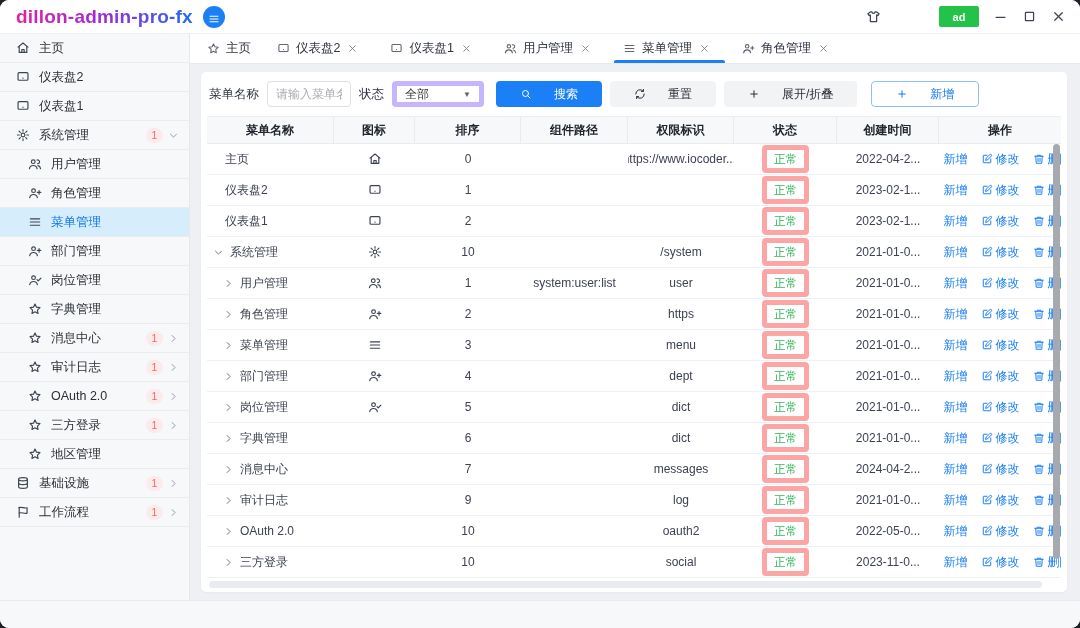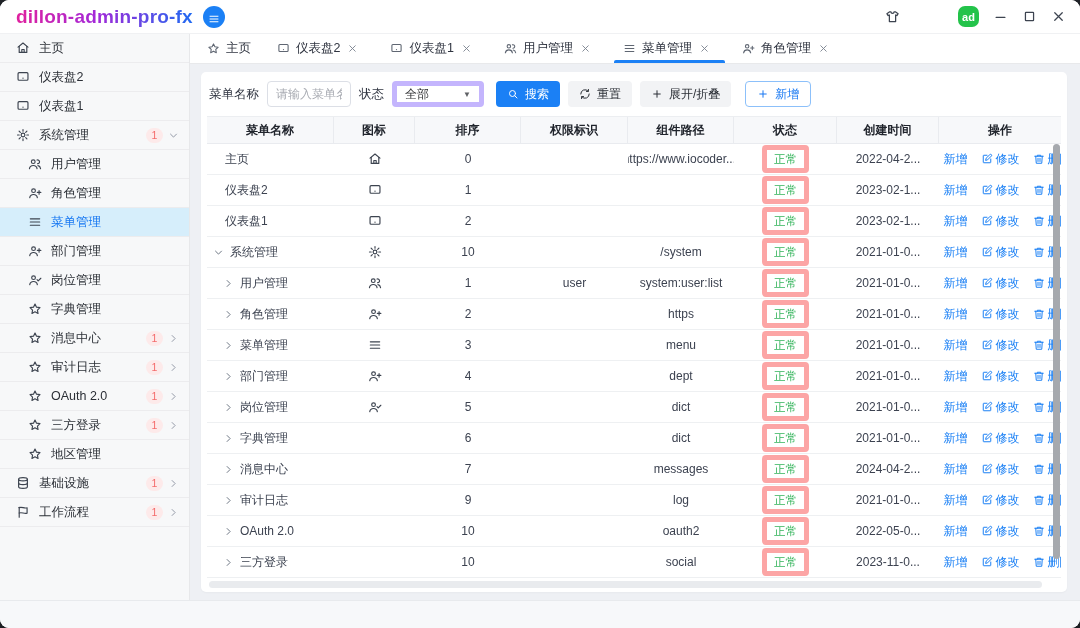--- a/index.html
+++ b/index.html
@@ -25,21 +25,21 @@
     -webkit-background-clip:text; background-clip:text; color:transparent;
   }
   .burger-btn {
     width:22px; height:22px; border-radius:50%; background:#1b80f5; color:#fff;
     display:flex; align-items:center; justify-content:center; margin-left:10px; cursor:pointer;
   }
   .burger-btn .ic { width:12px; height:12px; stroke-width:3; }
   .topbar-right { margin-left:auto; display:flex; align-items:center; gap:14px; color:#3d4450; }
   .topbar-right .ic { width:15px; height:15px; }
   .avatar {
-    width:21px; height:21px; border-radius:7px; background:#23c34a; color:#fff;
+    width:40px; height:21px; border-radius:2px; background:#23c34a; color:#fff;
     font-size:11px; font-weight:700; display:flex; align-items:center; justify-content:center;margin-left:44px;
   }
   .winctl { width:14px; height:14px; }
   
   .middle { flex:1 1 auto; display:flex; min-height:0; }
   
   .sidebar {
     width:190px; flex:0 0 190px; background:#f7f8f9; border-right:1px solid #e7e8ea;
     overflow:hidden;
   }
@@ -90,21 +90,21 @@
     font-family:"Liberation Sans","DejaVu Sans",sans-serif;
   }
   .f-input::placeholder { color:#a8abb2; }
   .f-select {
     width:92px; height:26px; border:5px solid #c4b5fd; border-radius:4px; background:#fff;
     font-size:12px; color:#303133; display:flex; align-items:center; padding:0 8px; cursor:pointer;
   }
   .f-select .caret { margin-left:auto; font-size:8px; color:#606266; }
   .btn {
     height:26px; border-radius:4px; border:none; font-size:12px; display:flex;
-    align-items:center; gap:6px; padding:0 11px; cursor:pointer;
+    align-items:center; gap:22px; padding:0 24px; cursor:pointer;
     font-family:"Liberation Sans","DejaVu Sans",sans-serif;
   }
   .btn .ic { width:12px; height:12px; }
   .btn-primary { background:#1b80f5; color:#fff; }
   .btn-plain { background:#f2f3f5; color:#2b2f36; }
   .btn-outline { background:#fff; color:#1677f2; border:1px solid #8cc0fa; margin-left:6px; }
   
   .table-wrap { flex:1 1 auto; position:relative; min-height:0; overflow:hidden; }
   .trow { display:grid; grid-template-columns:127px 81px 106px 107px 106px 103px 102px 1fr; }
   .thead { background:#f7f8fa; border-top:1px solid #eceef1; border-bottom:1px solid #e9ebef; }
@@ -437,22 +437,22 @@
                   </svg></span>
               <span>新增</span>
             </button>
           </div>
 
           <div class="table-wrap">
             <div class="trow thead" id="thead">
                 <div class="th">菜单名称</div>
                 <div class="th">图标</div>
                 <div class="th">排序</div>
+                <div class="th">组件路径</div>
                 <div class="th">权限标识</div>
-                <div class="th">组件路径</div>
                 <div class="th">状态</div>
                 <div class="th">创建时间</div>
                 <div class="th">操作</div>
               </div>
             <div id="tbody">
                 <div class="trow body-row r0">
                   <div class="td name">
                     <span>主页</span>
                   </div>
                   <div class="td">
@@ -619,22 +619,22 @@
                     <span>用户管理</span>
                   </div>
                   <div class="td">
                     <span class="ic cell-icon"><svg viewBox="0 0 24 24" width="100%" height="100%" fill="none" stroke="currentColor" stroke-width="2" stroke-linecap="round" stroke-linejoin="round">
                         <circle cx="9" cy="8" r="3.2"></circle>
                         <path d="M2.5 20c.5-3.5 3-5.5 6.5-5.5s6 2 6.5 5.5"></path>
                         <path d="M15.5 5.2a3.2 3.2 0 1 1 1 6.2M17 14.8c2.6.5 4.1 2.3 4.5 5"></path>
                       </svg></span>
                   </div>
                   <div class="td">1</div>
+                  <div class="td">system:user:list</div>
                   <div class="td">user</div>
-                  <div class="td">system:user:list</div>
                   <div class="td">
                     <span class="status-badge">正常</span>
                   </div>
                   <div class="td">2021-01-0...</div>
                   <div class="td ops">
                     <span class="op-link">
                       <span class="ic"><svg viewBox="0 0 24 24" width="100%" height="100%" fill="none" stroke="currentColor" stroke-width="2" stroke-linecap="round" stroke-linejoin="round">
                           <path d="M12 5.5v13M5.5 12h13"></path>
                         </svg></span>
                       <span>新增</span>

